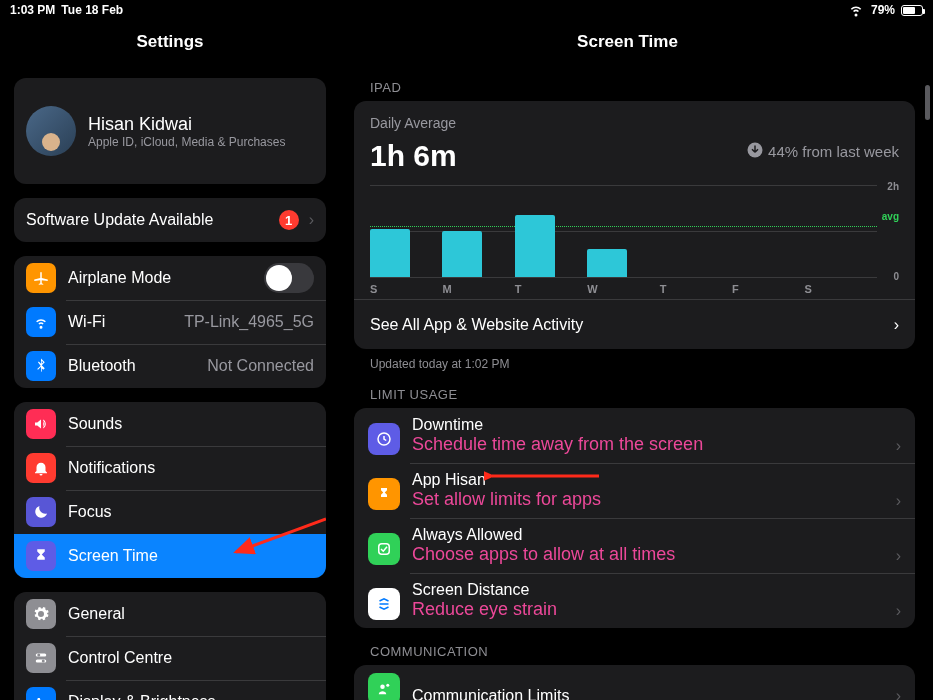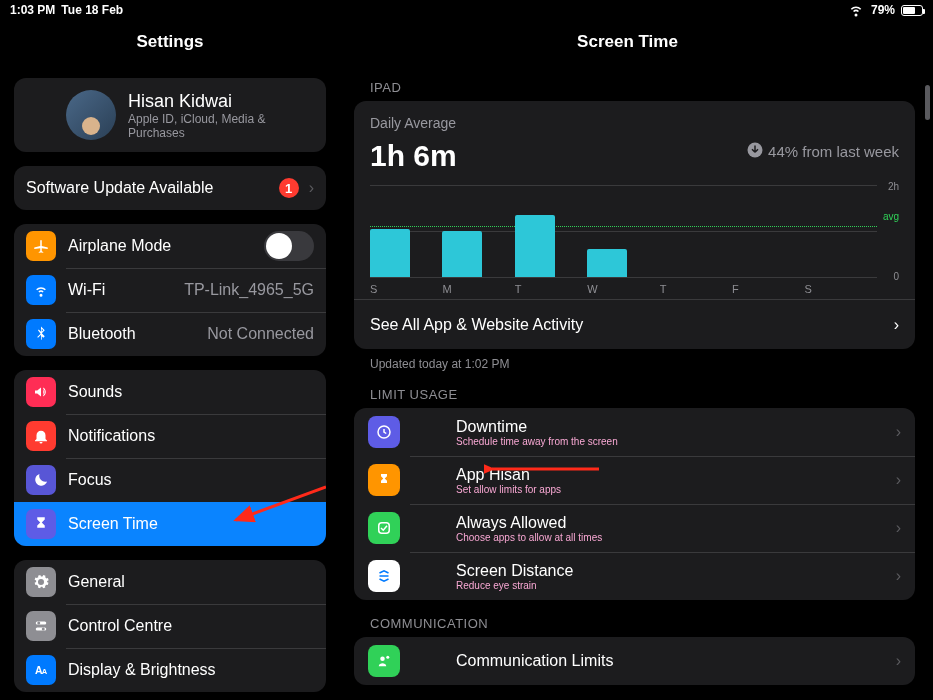--- a/index.html
+++ b/index.html
@@ -12,56 +12,56 @@
   .container{display:flex;height:680px;}
   .sidebar{width:340px;padding:0 14px 14px;overflow-y:auto;}
   .sidebar h1{font-size:17px;font-weight:600;text-align:center;line-height:44px;}
   .group{background:#1c1c1e;border-radius:12px;margin-top:14px;overflow:hidden;}
   .row{display:flex;align-items:center;min-height:44px;padding:0 12px;position:relative;cursor:pointer;}
   .row + .row::before{content:"";position:absolute;left:52px;right:0;top:0;height:0.5px;background:#3a3a3c;}
   .row .ico{width:30px;height:30px;border-radius:7px;display:flex;align-items:center;justify-content:center;margin-right:12px;flex:none;}
   .row .label{font-size:16px;flex:1;}
   .row .value{font-size:16px;color:#98989f;}
   .row .chev{color:#5a5a5e;margin-left:6px;}
-  .profile{padding:12px 12px;margin-left:40px;}
+  .profile{padding:28px 12px;}
   .avatar{width:50px;height:50px;border-radius:25px;background:linear-gradient(135deg,#4a6888,#2a3f55);flex:none;margin-right:12px;position:relative;overflow:hidden;}
   .avatar::after{content:"";position:absolute;left:16px;bottom:5px;width:18px;height:18px;border-radius:10px;background:#d9b38c;}
   .profile .name{font-size:18px;font-weight:500;}
   .profile .sub{font-size:12px;color:#98989f;}
   .badge{background:#ff3b30;color:#fff;border-radius:10px;min-width:20px;height:20px;display:flex;align-items:center;justify-content:center;font-size:13px;font-weight:600;margin-right:4px;}
   .toggle{width:50px;height:30px;border-radius:15px;background:#39393d;position:relative;}
   .knob{position:absolute;left:2px;top:2px;width:26px;height:26px;border-radius:13px;background:#fff;}
   .row.selected{background:#0a84ff;}
   .row.selected::before{display:none;}
   .row.selected .label{color:#fff;}
   svg{width:18px;height:18px;}
   .main{flex:1;display:flex;flex-direction:column;overflow-y:auto;padding:0 18px 0 0;}
   .main h1{font-size:17px;font-weight:600;text-align:center;line-height:44px;}
   .section-label{font-size:13px;color:#8e8e93;text-transform:uppercase;margin:16px 0 6px 30px;letter-spacing:0.5px;}
   .panel{background:#1c1c1e;border-radius:12px;margin-left:14px;}
   .panel-inner{padding:14px 16px 0;}
   .da-label{font-size:14px;color:#98989f;}
   .da-value{font-size:30px;font-weight:600;margin-top:8px;}
   .da-right{position:absolute;right:16px;top:40px;display:flex;align-items:center;color:#98989f;font-size:15px;gap:4px;}
-  .chart{height:110px;margin-top:12px;position:relative;padding:0 0 18px 0;}
+  .chart{height:110px;margin-top:12px;position:relative;padding:0 0 18px 0;font-weight:bold;}
   .grid-x{position:absolute;left:0;right:22px;border-bottom:0.5px solid #3a3a3c;}
   .avg-line{position:absolute;left:0;right:22px;border-bottom:1.5px dotted #30d158;}
   .axis-r{position:absolute;right:0;font-size:10px;color:#8e8e93;}
   .bars-row{position:absolute;left:0;right:22px;bottom:18px;top:0;display:flex;}
   .day{flex:1;position:relative;display:flex;align-items:flex-end;justify-content:flex-start;}
   .day .bar{width:60%;background:#2dc7d8;border-radius:2px 2px 0 0;min-width:30px;max-width:40px;}
   .day-labels{position:absolute;left:0;right:22px;bottom:0;display:flex;}
   .day-labels span{flex:1;font-size:11px;color:#8e8e93;}
   .see-all{border-top:0.5px solid #3a3a3c;margin-top:4px;height:50px;display:flex;align-items:center;padding:0 16px;font-size:16px;}
   .updated{font-size:12px;color:#8e8e93;margin:8px 0 0 30px;}
-  .limit-row{display:flex;align-items:center;padding:8px 14px;position:relative;cursor:pointer;gap:44px;}
+  .limit-row{display:flex;align-items:flex-end;padding:8px 14px;position:relative;cursor:pointer;}
   .limit-row + .limit-row::before{content:"";position:absolute;left:56px;right:0;top:0;height:0.5px;background:#3a3a3c;}
   .limit-row .ico{width:32px;height:32px;border-radius:8px;display:flex;align-items:center;justify-content:center;margin-right:12px;flex:none;}
   .limit-row .tt{font-size:16px;}
-  .limit-row .ss{font-size:10px;color:#f9a8d4;}
+  .limit-row .ss{font-size:18px;color:#ec4899;}
   .limit-row .chev{margin-left:auto;color:#5a5a5e;}
   .arrow-ann{position:absolute;pointer-events:none;z-index:50;}
   .scrollbar{position:absolute;right:3px;top:65px;width:5px;height:35px;background:#5a5a5e;border-radius:3px;}
 </style>
 </head>
 <body>
 
 <div class="status-bar">
   <div class="status-left">
     <span>1:03 PM</span>

